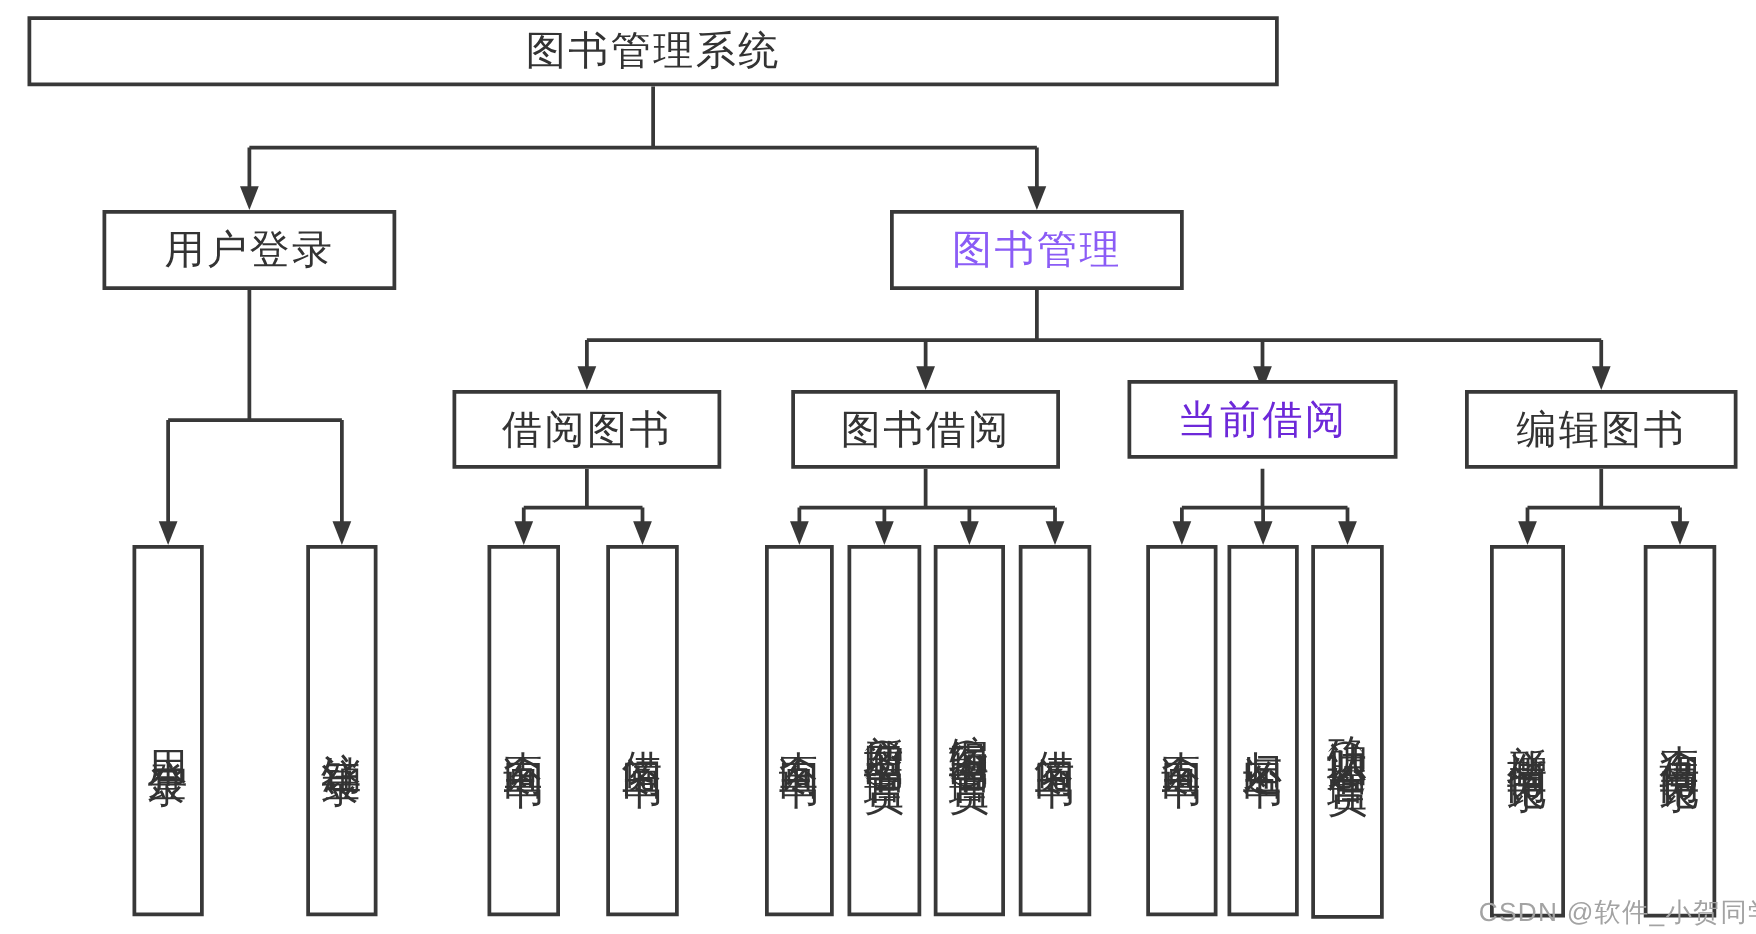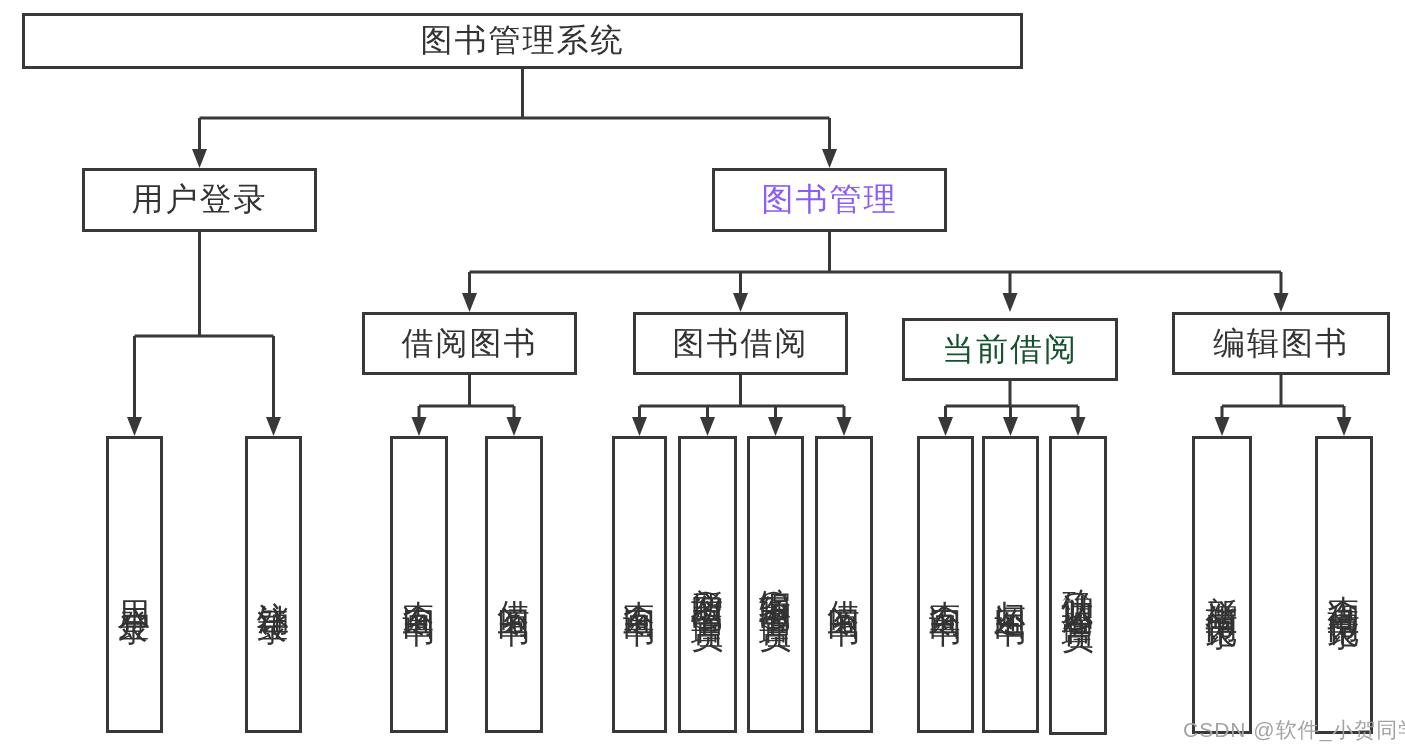--- a/index.html
+++ b/index.html
@@ -93,21 +93,21 @@
   <div class="node hz" style="left: 712px; top: 168px; width: 235px; height: 64px; border-color: rgb(56, 56, 56); color: #8b5cf6;">
     <span>图书管理</span>
   </div>
 
   <div class="node hz" style="left: 362px; top: 312px; width: 215px; height: 63px; border-color: rgb(56, 56, 56); color: rgb(51, 51, 51);">
     <span>借阅图书</span>
   </div>
   <div class="node hz" style="left: 633px; top: 312px; width: 215px; height: 63px; border-color: rgb(56, 56, 56); color: rgb(51, 51, 51); font-family: Liberation Serif, serif;">
     <span>图书借阅</span>
   </div>
-  <div class="node hz" style="left: 902px; top: 318px; width: 216px; height: 63px; border-color: rgb(56, 56, 56); color: #14532d;">
+  <div class="node hz" style="left: 902px; top: 304px; width: 216px; height: 63px; border-color: rgb(56, 56, 56); color: #6d28d9;">
     <span>当前借阅</span>
   </div>
   <div class="node hz" style="left: 1172px; top: 312px; width: 218px; height: 63px; border-color: rgb(56, 56, 56); color: rgb(51, 51, 51);">
     <span>编辑图书</span>
   </div>
 
   <div class="node vt" style="left: 106px; top: 436px; width: 57px; height: 297px; border-color: rgb(56, 56, 56); color: rgb(51, 51, 51);">
     <span>用户登录</span>
   </div>
   <div class="node vt" style="left: 245px; top: 436px; width: 57px; height: 297px; border-color: rgb(56, 56, 56); color: rgb(51, 51, 51);">

